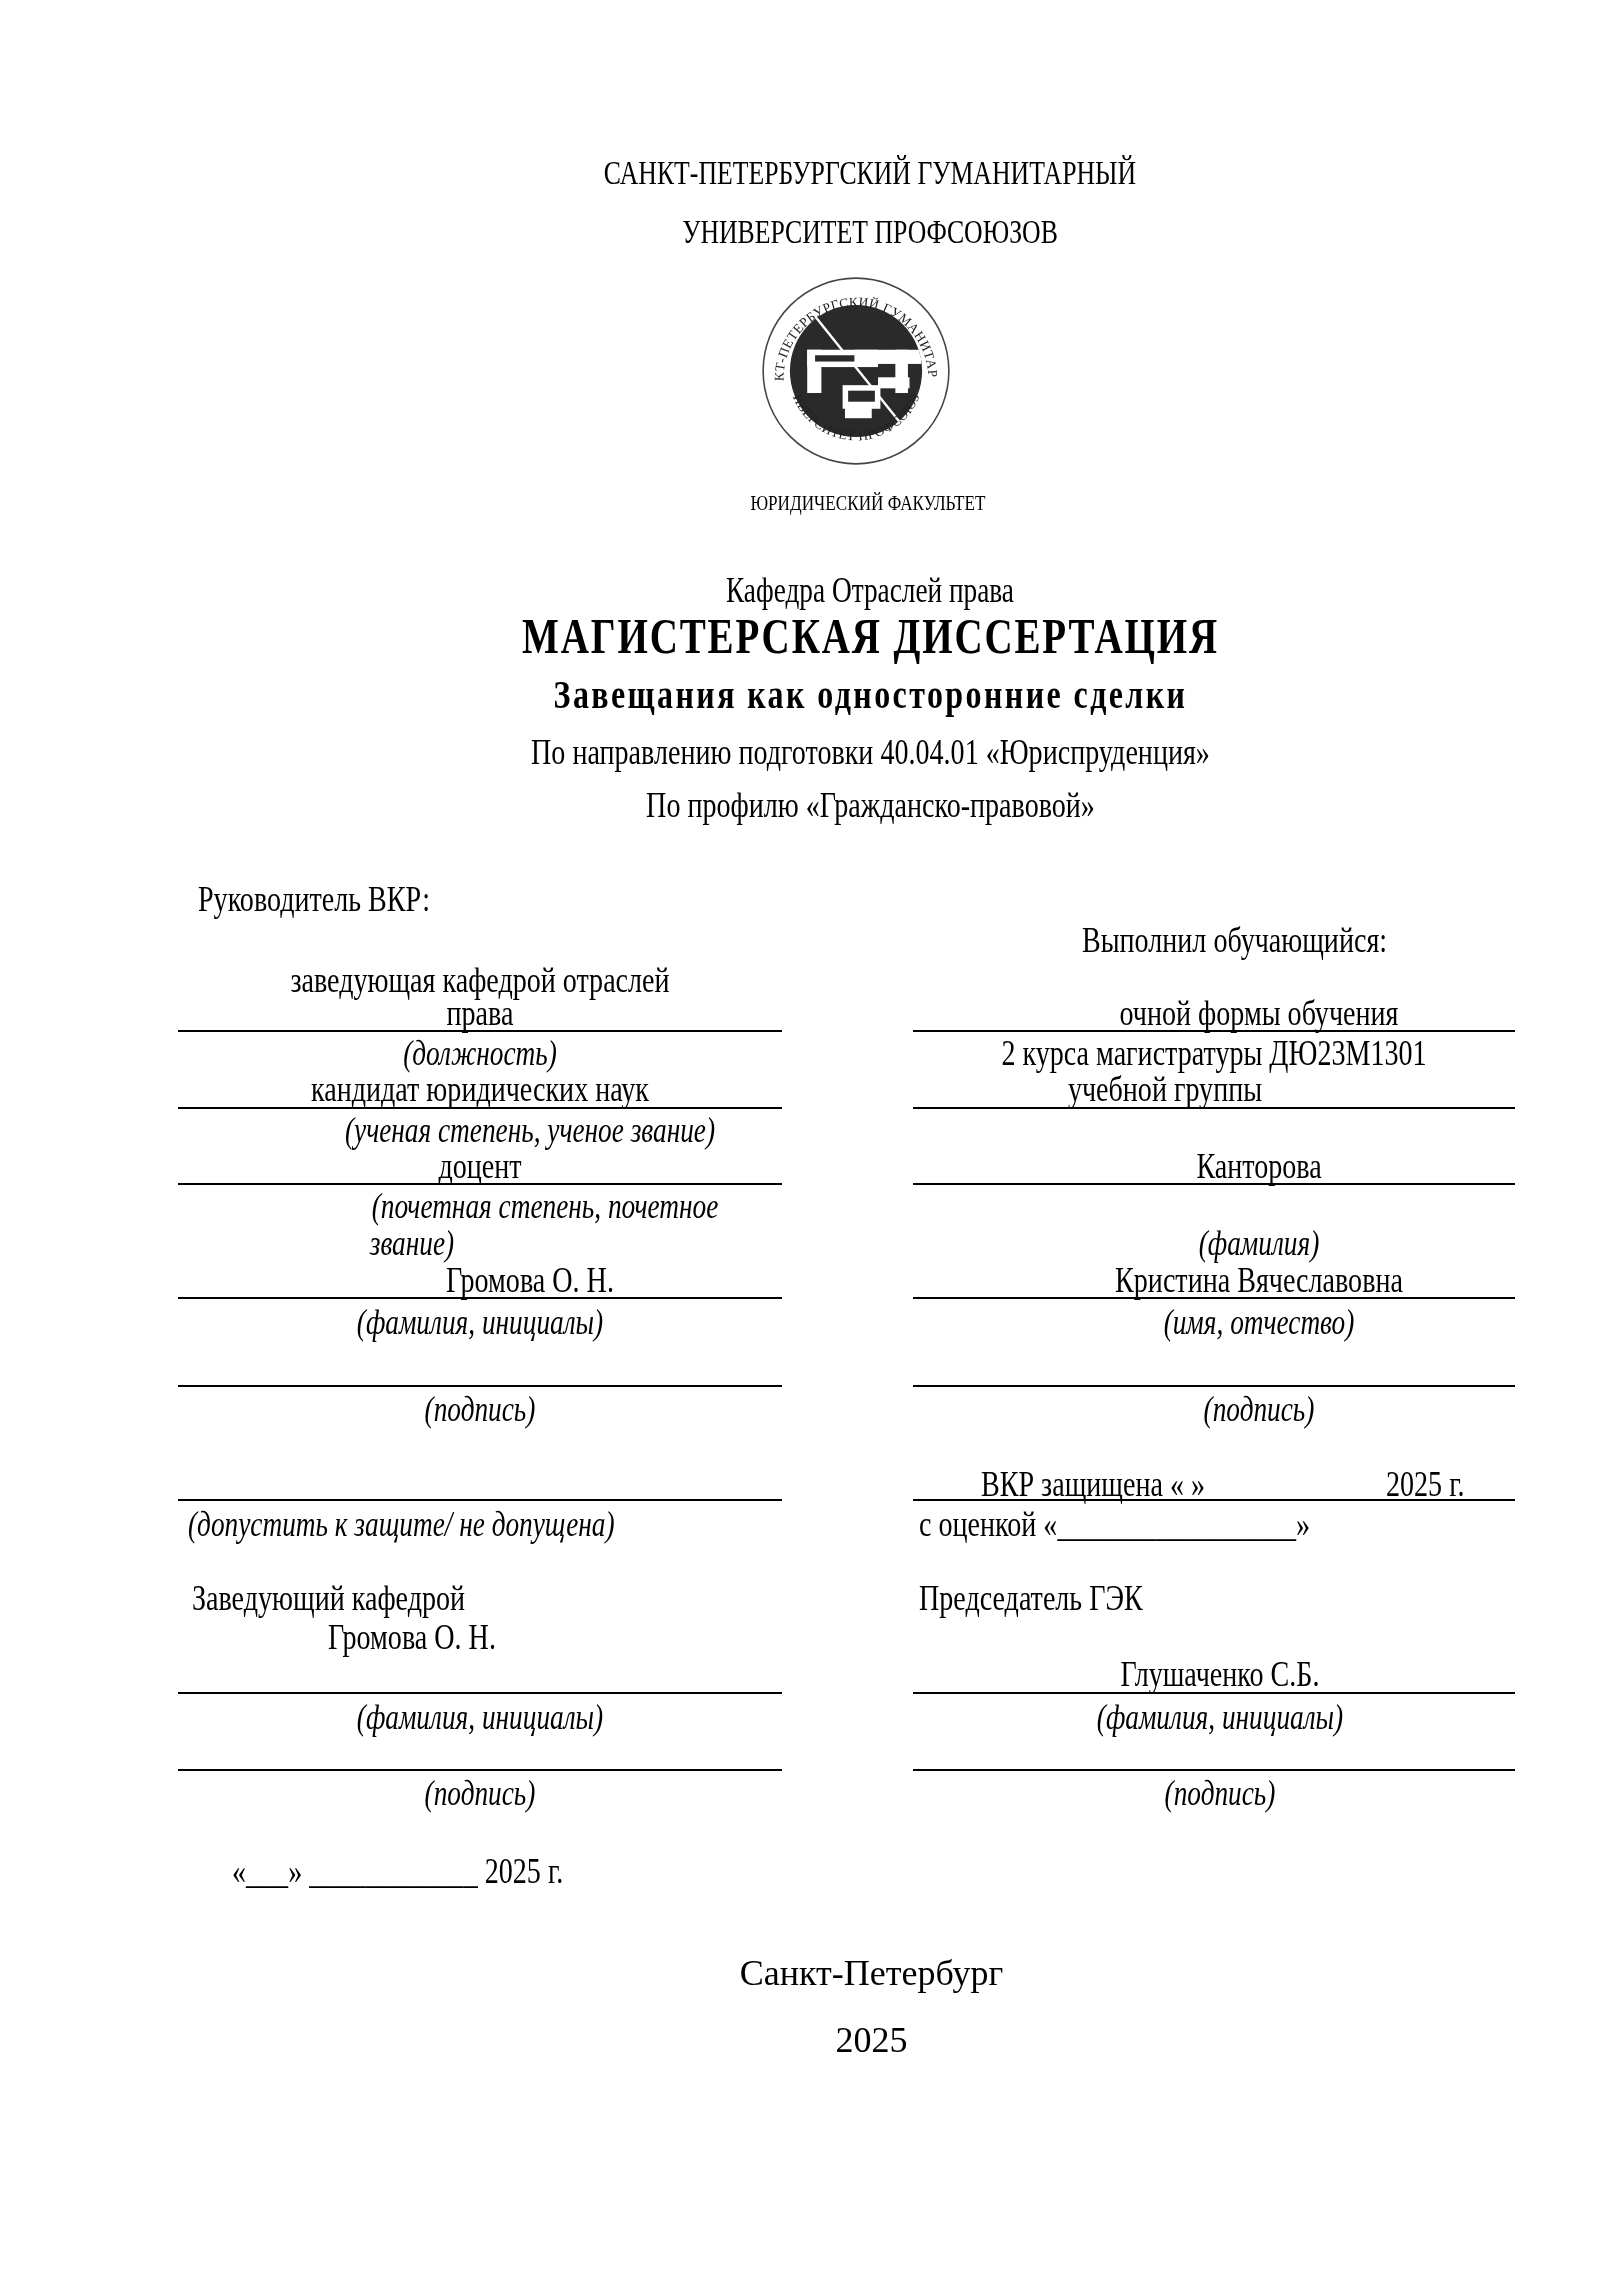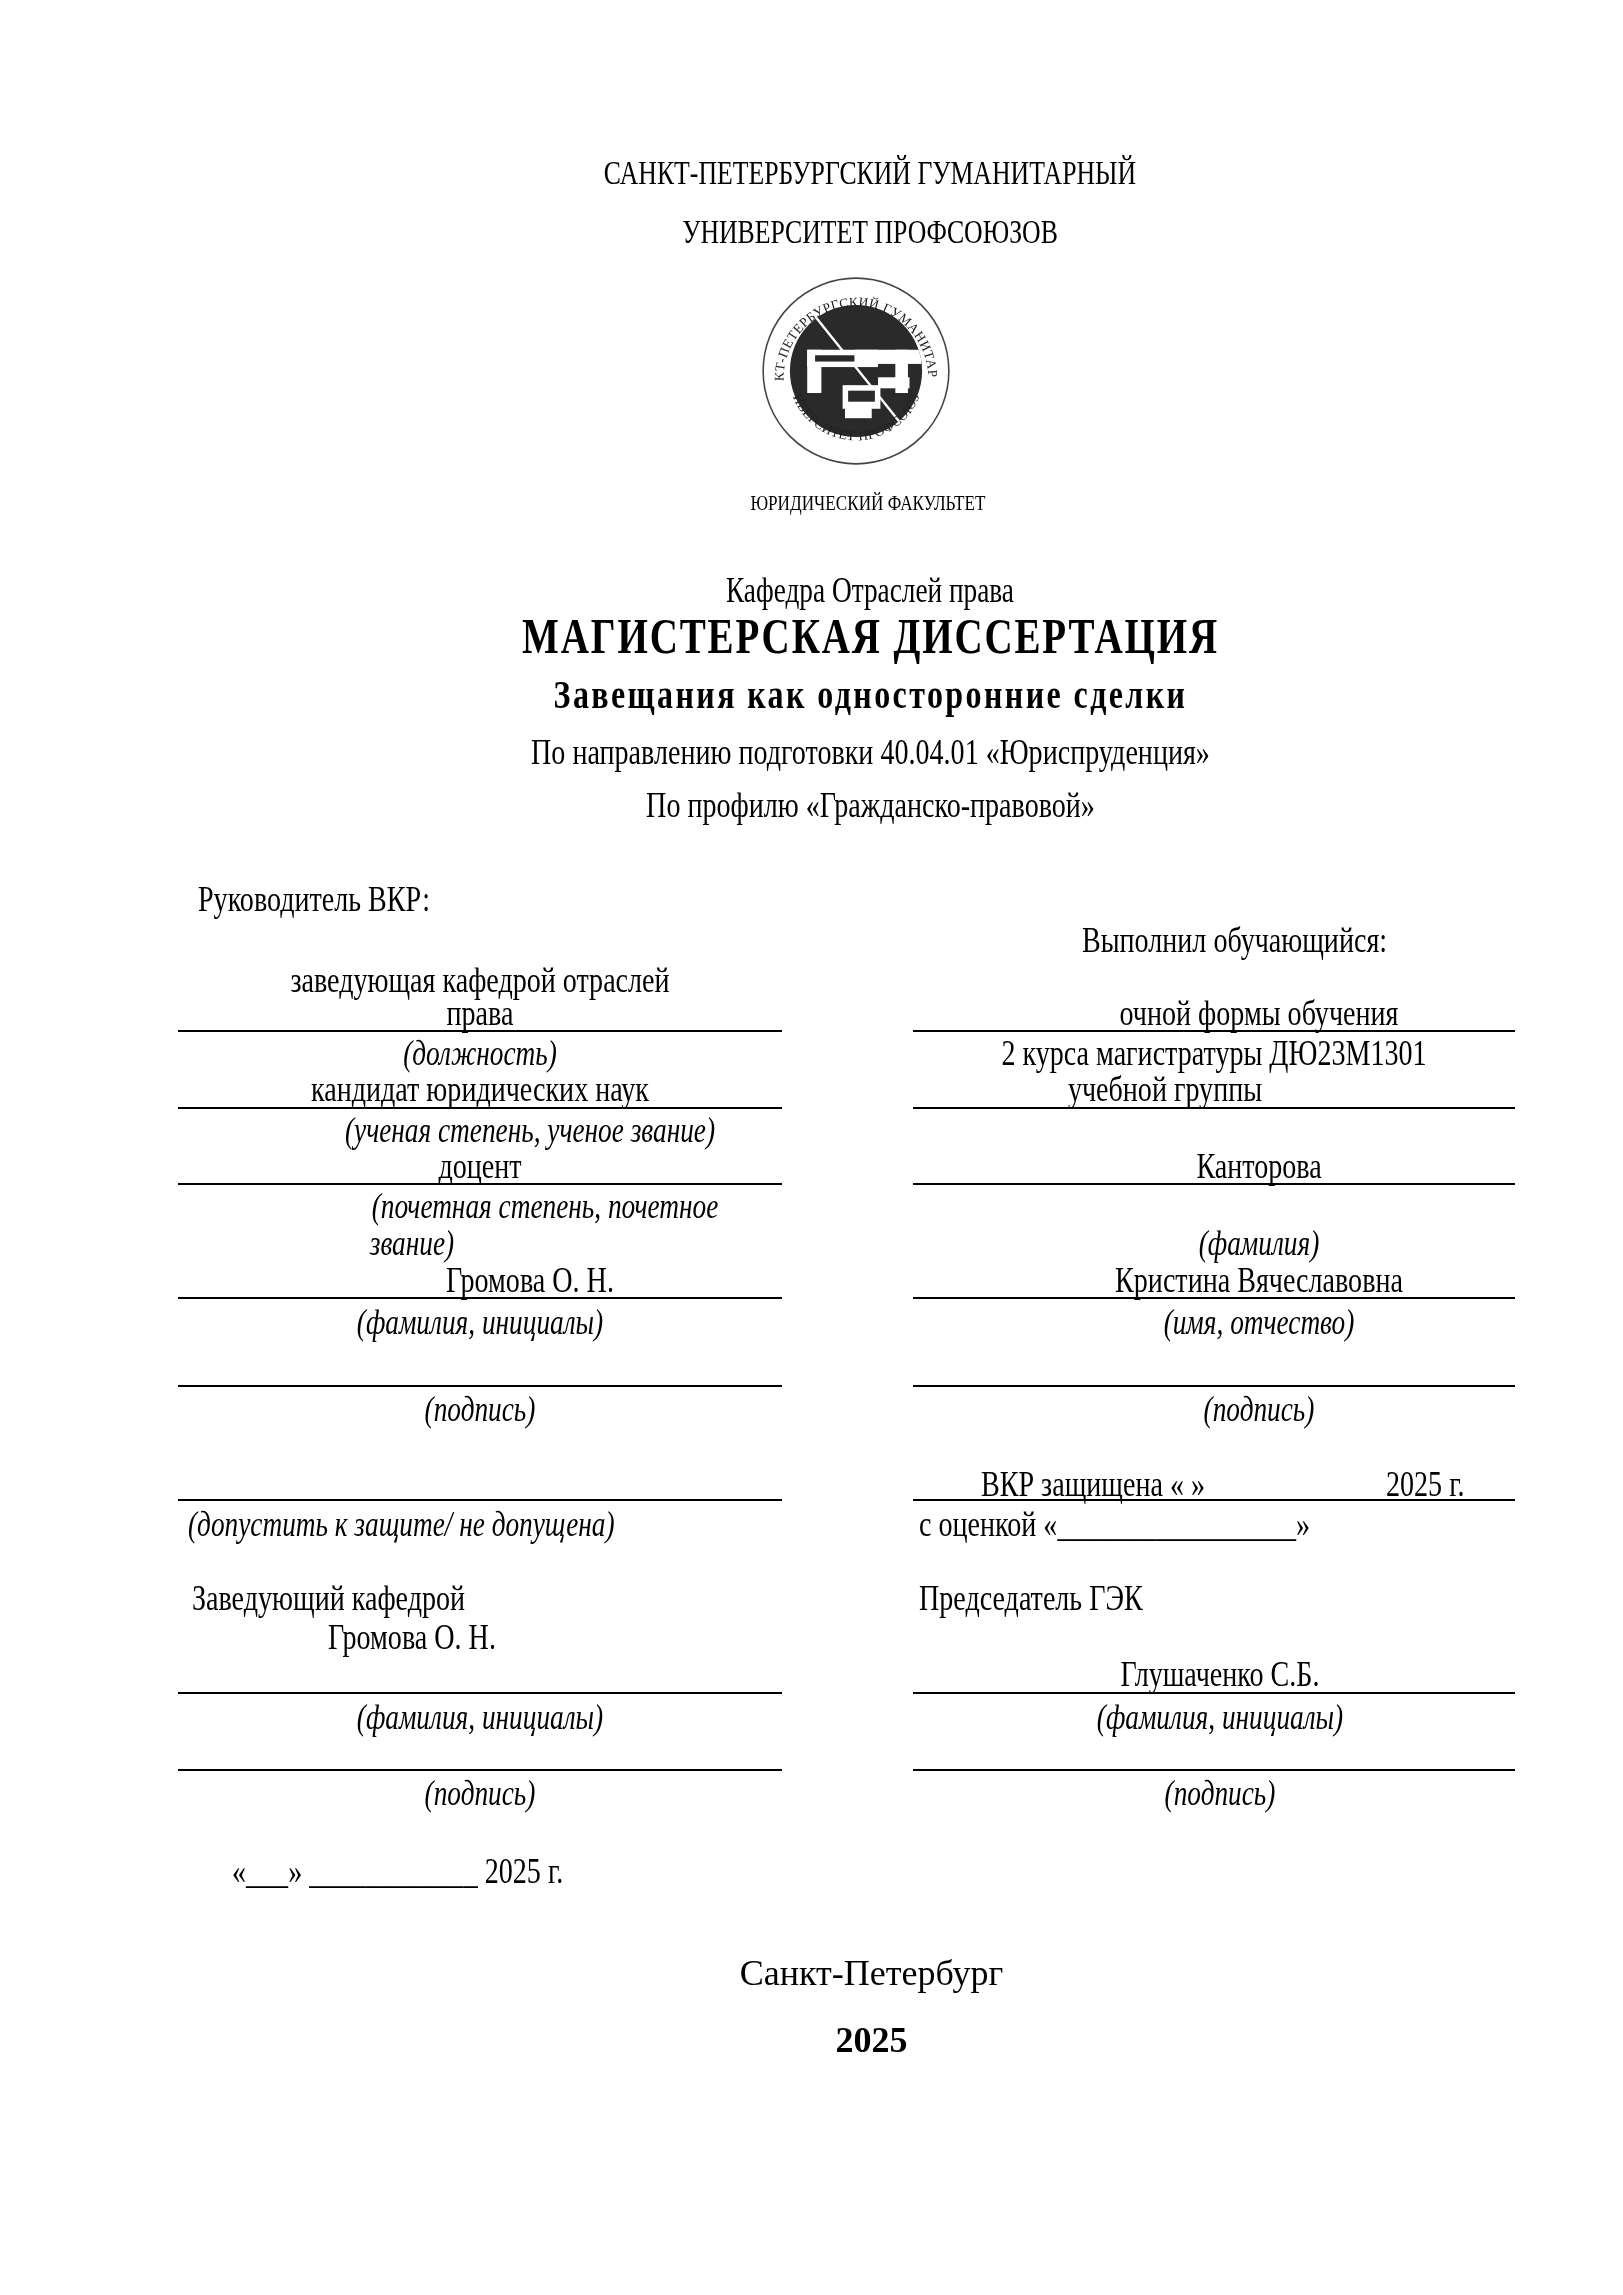--- a/index.html
+++ b/index.html
@@ -122,14 +122,14 @@
 <div class="t cond" style="left:919px; top:1506px; font-size:36px; transform-origin:left top;">с оценкой «_________________»</div>
 
 <div class="t cond" style="left:919px; top:1580px; font-size:36px; transform-origin:left top;">Председатель ГЭК</div>
 <div class="t c cond col-r" style="left:919px; top:1656px; font-size:36px;">Глушаченко С.Б.</div>
 <div class="rule col-r" style="top:1692px;"></div>
 <div class="t c cond it col-r" style="left:919px; top:1700px; font-size:35px;">(фамилия, инициалы)</div>
 <div class="rule col-r" style="top:1769px;"></div>
 <div class="t c cond it col-r" style="left:919px; top:1776px; font-size:35px;">(подпись)</div>
 
 <div class="t c" style="left:628px; width:487px; top:1955px; font-size:36px;">Санкт-Петербург</div>
-<div class="t c" style="left:628px; width:487px; top:2022px; font-size:36px;font-weight:bold;">2025</div>
+<div class="t c" style="left:628px; width:487px; top:2022px; font-size:36px;">2025</div>
 
 
 </body></html>

